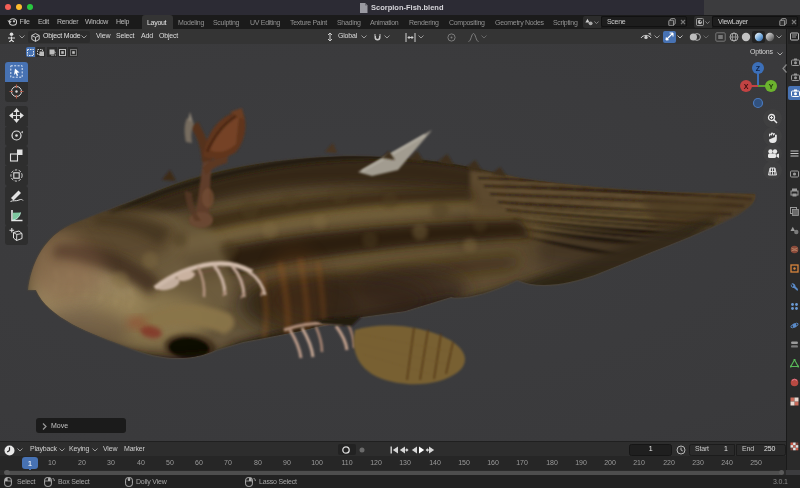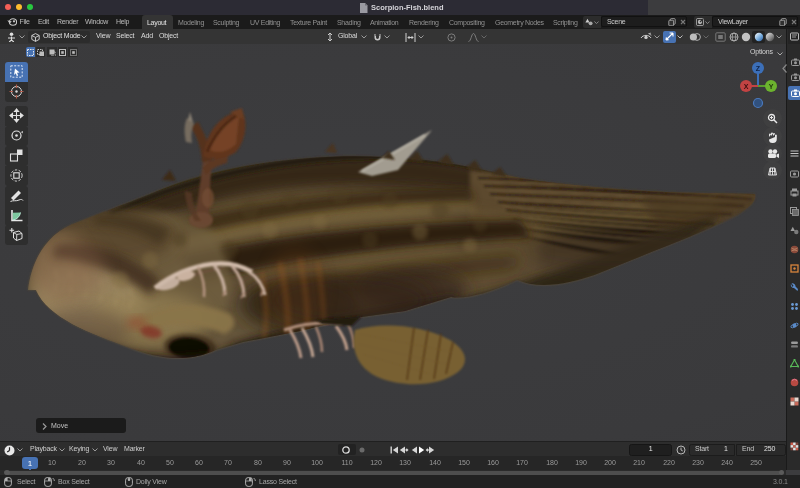--- a/index.html
+++ b/index.html
@@ -1,19 +1,19 @@
 <!DOCTYPE html>
 <html><head>
 <meta charset="utf-8">
 <style>
 * { margin:0; padding:0; box-sizing:border-box; }
 html,body { width:800px; height:488px; overflow:hidden; background:#3c3c3e;
   font-family:"Liberation Sans", sans-serif; -webkit-font-smoothing:antialiased; }
 .abs { position:absolute; }
-#titlebar { position:absolute; left:0; top:0; width:648px; height:15px; background:#2c2b34; }
+#titlebar { position:absolute; left:0; top:0; width:704px; height:15px; background:#2c2b34; }
 .tl { position:absolute; top:4px; width:6px; height:6px; border-radius:50%; }
 #title { position:absolute; top:2.5px; left:371px; color:#d6d5da; font-size:7.5px; font-weight:bold; letter-spacing:0px; }
 #menubar { position:absolute; left:0; top:15px; width:800px; height:14px; background:#1b1b1b; color:#bcbcbc; font-size:7px; letter-spacing:-0.3px; }
 .menu { position:absolute; top:3px; }
 .tab { position:absolute; top:0; height:14px; line-height:15px; color:#929292; }
 
 #vphead { position:absolute; left:0; top:29px; width:786px; height:15px; background:#343434; color:#dcdcdc; font-size:7px; letter-spacing:-0.2px; }
 #viewport { position:absolute; left:0; top:44px; width:786px; height:397px;
   background:radial-gradient(ellipse 120% 100% at 45% 45%, #3d3d3f 0%, #3a3a3c 60%, #373739 100%); overflow:hidden; }
 #sliver { position:absolute; left:786px; top:29px; width:14px; height:441px; background:#2a2a2a; border-left:1px solid #1a1a1a; }

